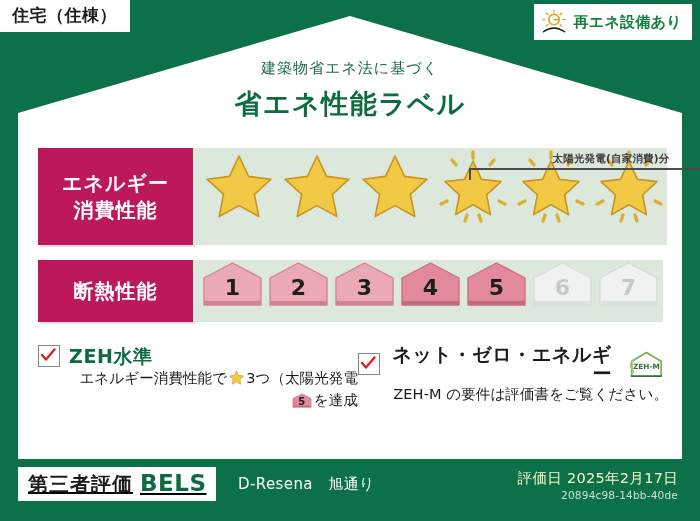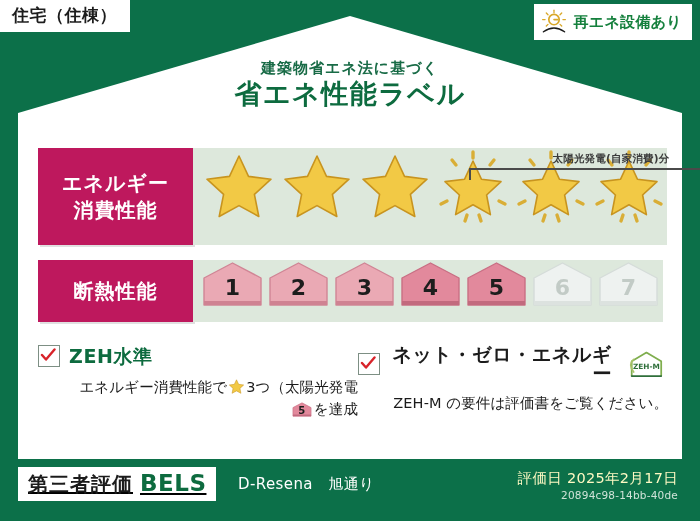--- a/index.html
+++ b/index.html
@@ -36,22 +36,22 @@
     background:#ffffff;
     padding:5px 10px 5px 7px;
     display:flex;align-items:center;gap:6px;
     z-index:6;
   }
   .badge-renew .txt{font-size:15px;font-weight:bold;color:#15803d;letter-spacing:0.3px;}
   .sun-ico{width:26px;height:26px;display:block;flex:0 0 auto;}
 
   
   .title-wrap{position:absolute;left:0;top:60px;width:700px;text-align:center;z-index:5;}
-  .title-sub{font-size:15px;font-weight:bold;color:#186b46;letter-spacing:1px;line-height:1.1;}
-  .title-main{font-size:27px;font-weight:bold;color:#0d6b3f;letter-spacing:1.5px;margin-top:2px;line-height:1.1;}
+  .title-sub{font-size:15px;font-weight:normal;color:#186b46;letter-spacing:1px;line-height:1.1;}
+  .title-main{font-size:27px;font-weight:bold;color:#0d6b3f;letter-spacing:1.5px;margin-top:12px;line-height:1.1;}
 
   
   .row{position:absolute;display:flex;align-items:stretch;z-index:5;}
   .row-energy{left:38px;top:148px;width:625px;height:97px;}
   .row-insul{left:38px;top:260px;width:625px;height:62px;}
 
   .row-key{
     background:#be185d;color:#ffffff;
     display:flex;flex-direction:column;align-items:center;justify-content:center;
     font-weight:bold;letter-spacing:1px;
@@ -105,21 +105,21 @@
   .chk-col.right{width:310px;}
   .chk-head{display:flex;align-items:center;gap:9px;}
   .chk-box{
     width:20px;height:20px;border:1.5px solid #7d8f84;background:#fff;
     position:relative;flex:0 0 auto;
   }
   .chk-box svg{position:absolute;left:1px;top:1px;width:16px;height:16px;}
   .chk-title{font-size:19px;font-weight:bold;color:#0d6b3f;letter-spacing:0.6px;line-height:1;}
   .chk-title.plain{color:#1b1b1b;}
   .chk-desc{
-    margin-top:9px;font-size:14.5px;color:#1b1b1b;line-height:1.52;
+    font-size:14.5px;color:#1b1b1b;line-height:1.52;
     letter-spacing:0.1px;
   }
   .inline-star{display:inline-block;vertical-align:-3px;width:17px;height:17px;margin:0 1px;}
   .inline-house{
     display:inline-block;vertical-align:-4px;width:20px;height:17px;
     position:relative;margin:0 2px;
   }
   .inline-house svg{position:absolute;left:0;top:0;width:20px;height:17px;}
   .inline-house span{
     position:absolute;left:0;top:0;width:20px;height:17px;

